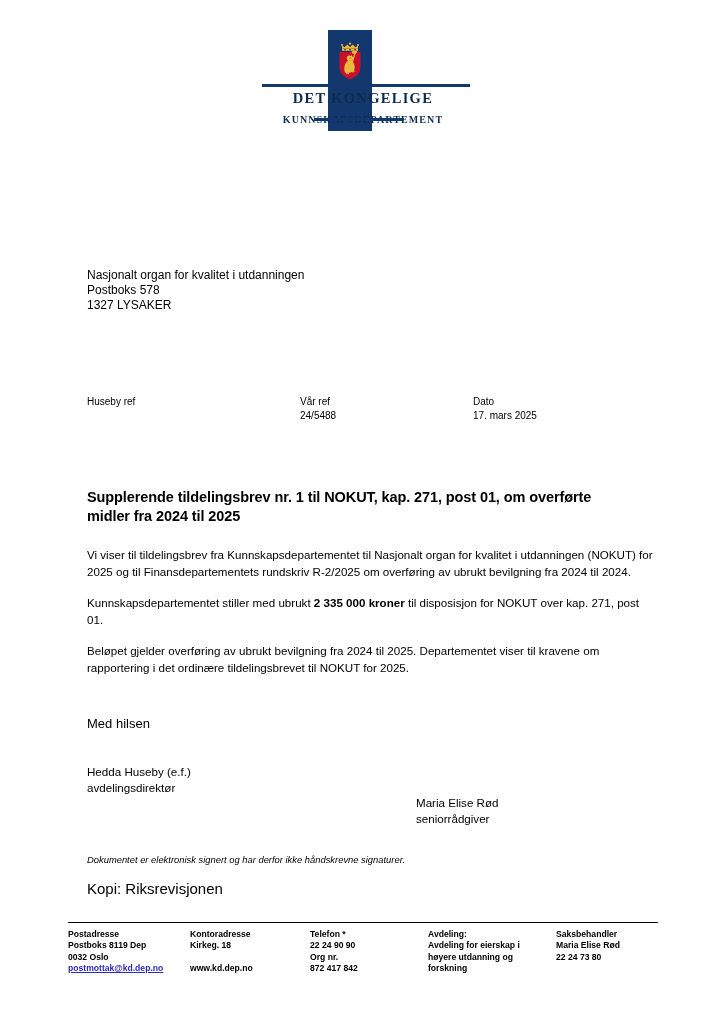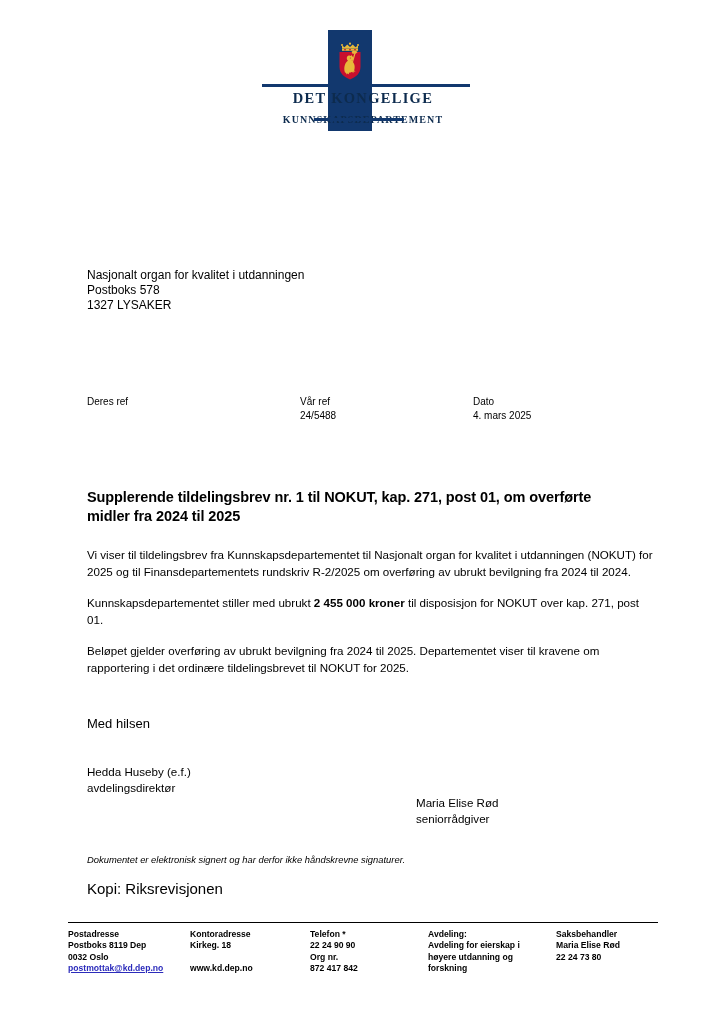--- a/index.html
+++ b/index.html
@@ -274,38 +274,38 @@
   </div>
 
   <div class="recipient">
     <div>Nasjonalt organ for kvalitet i utdanningen</div>
     <div>Postboks 578</div>
     <div>1327 LYSAKER</div>
   </div>
 
   <div class="refs">
     <div class="col col-deres">
-      <span class="ref-label">Deres ref</span>
+      <span class="ref-label">Huseby ref</span>
       <span class="ref-value"></span>
     </div>
     <div class="col col-var">
       <span class="ref-label">Vår ref</span>
       <span class="ref-value">24/5488</span>
     </div>
     <div class="col col-dato">
       <span class="ref-label">Dato</span>
-      <span class="ref-value">4. mars 2025</span>
+      <span class="ref-value">17. mars 2025</span>
     </div>
   </div>
 
   <h1 class="doc-title">Supplerende tildelingsbrev nr. 1 til NOKUT, kap. 271, post 01, om overførte midler fra 2024 til 2025</h1>
 
   <div class="body-copy">
     <p>Vi viser til tildelingsbrev fra Kunnskapsdepartementet til Nasjonalt organ for kvalitet i utdanningen (NOKUT) for 2025 og til Finansdepartementets rundskriv R-2/2025 om overføring av ubrukt bevilgning fra 2024 til 2024.</p>
-    <p><span>Kunnskapsdepartementet stiller med ubrukt </span><span class="amount">2 455 000 kroner</span><span> til disposisjon for NOKUT over kap. 271, post 01.</span></p>
+    <p><span>Kunnskapsdepartementet stiller med ubrukt </span><span class="amount">2 335 000 kroner</span><span> til disposisjon for NOKUT over kap. 271, post 01.</span></p>
     <p>Beløpet gjelder overføring av ubrukt bevilgning fra 2024 til 2025. Departementet viser til kravene om rapportering i det ordinære tildelingsbrevet til NOKUT for 2025.</p>
   </div>
 
   <div class="closing">Med hilsen</div>
 
   <div class="signer-left">
     <span class="sig-name">Hedda Huseby (e.f.)</span>
     <span class="sig-title">avdelingsdirektør</span>
   </div>
 

